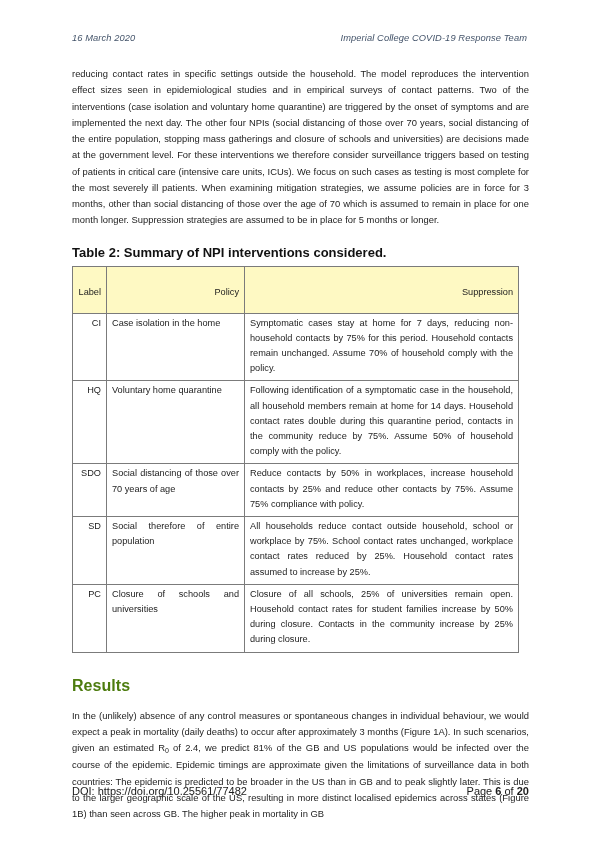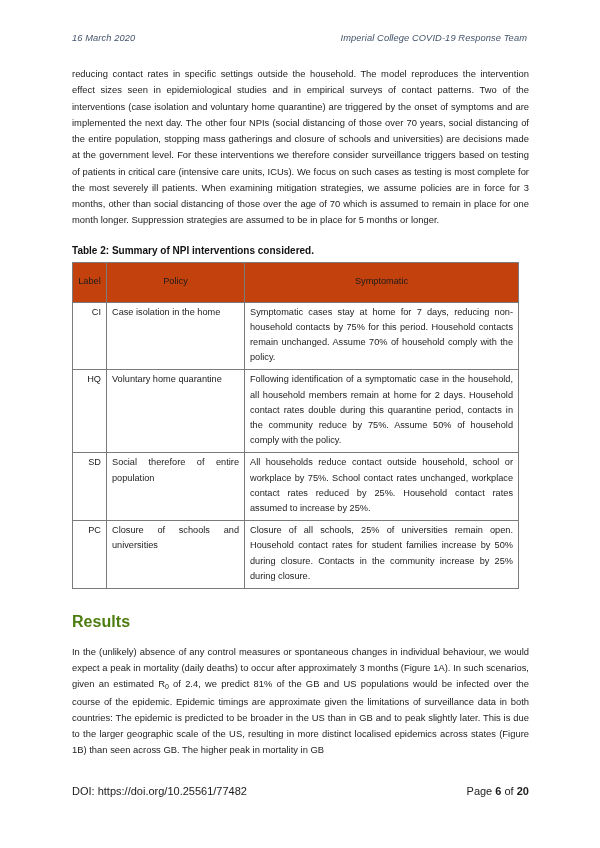--- a/index.html
+++ b/index.html
@@ -60,21 +60,21 @@
     color: #1c1c1c;
     letter-spacing: 0.01px;
   }
   p.body.lead {
     margin-bottom: 12px;
   }
 
   
   .table-caption {
     margin: 16px 0 6px 0;
-    font-size: 10px;
+    font-size: 13px;
     font-weight: bold;
     color: #111111;
     letter-spacing: 0.01px;
   }
 
   
   table.npi {
     border-collapse: collapse;
     width: 446px;
     table-layout: fixed;
@@ -86,25 +86,25 @@
 
   table.npi th, table.npi td {
     border: 0.9px solid #7b7b7b;
     vertical-align: top;
     font-size: 9.2px;
     line-height: 15.2px;
     padding: 2px 5px 4px 5px;
     color: #1c1c1c;
   }
   table.npi thead th {
-    background: #c2410c;
+    background: #fef9c3;
     font-weight: normal;
-    text-align: center;
+    text-align: right;
     height: 24px;
-    padding-top: 11px;
+    padding-top: 18px;
     line-height: 14px;
   }
   table.npi td.cell-label {
     text-align: right;
     white-space: nowrap;
   }
   table.npi td.cell-policy,
   table.npi td.cell-desc {
     text-align: justify;
     text-justify: inter-word;
@@ -162,33 +162,38 @@
     <table class="npi">
       <colgroup>
         <col class="c-label">
         <col class="c-policy">
         <col class="c-desc">
       </colgroup>
       <thead>
         <tr>
           <th>Label</th>
           <th>Policy</th>
-          <th>Symptomatic</th>
+          <th>Suppression</th>
         </tr>
       </thead>
       <tbody>
         <tr>
           <td class="cell-label">CI</td>
           <td class="cell-policy">Case isolation in the home</td>
           <td class="cell-desc">Symptomatic cases stay at home for 7 days, reducing non-household contacts by 75% for this period. Household contacts remain unchanged. Assume 70% of household comply with the policy.</td>
         </tr>
         <tr>
           <td class="cell-label">HQ</td>
           <td class="cell-policy">Voluntary home quarantine</td>
-          <td class="cell-desc">Following identification of a symptomatic case in the household, all household members remain at home for 2 days. Household contact rates double during this quarantine period, contacts in the community reduce by 75%. Assume 50% of household comply with the policy.</td>
+          <td class="cell-desc">Following identification of a symptomatic case in the household, all household members remain at home for 14 days. Household contact rates double during this quarantine period, contacts in the community reduce by 75%. Assume 50% of household comply with the policy.</td>
+        </tr>
+        <tr>
+          <td class="cell-label">SDO</td>
+          <td class="cell-policy">Social distancing of those over 70 years of age</td>
+          <td class="cell-desc">Reduce contacts by 50% in workplaces, increase household contacts by 25% and reduce other contacts by 75%. Assume 75% compliance with policy.</td>
         </tr>
         <tr>
           <td class="cell-label">SD</td>
           <td class="cell-policy">Social therefore of entire population</td>
           <td class="cell-desc">All households reduce contact outside household, school or workplace by 75%. School contact rates unchanged, workplace contact rates reduced by 25%. Household contact rates assumed to increase by 25%.</td>
         </tr>
         <tr>
           <td class="cell-label">PC</td>
           <td class="cell-policy">Closure of schools and universities</td>
           <td class="cell-desc">Closure of all schools, 25% of universities remain open. Household contact rates for student families increase by 50% during closure. Contacts in the community increase by 25% during closure.</td>

